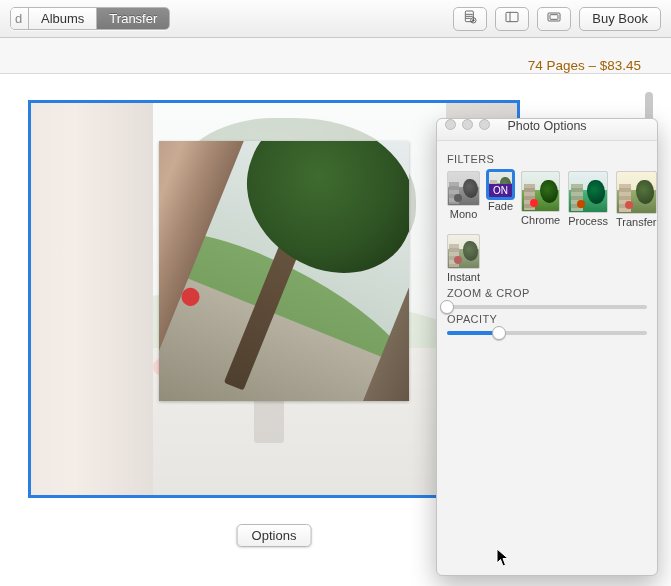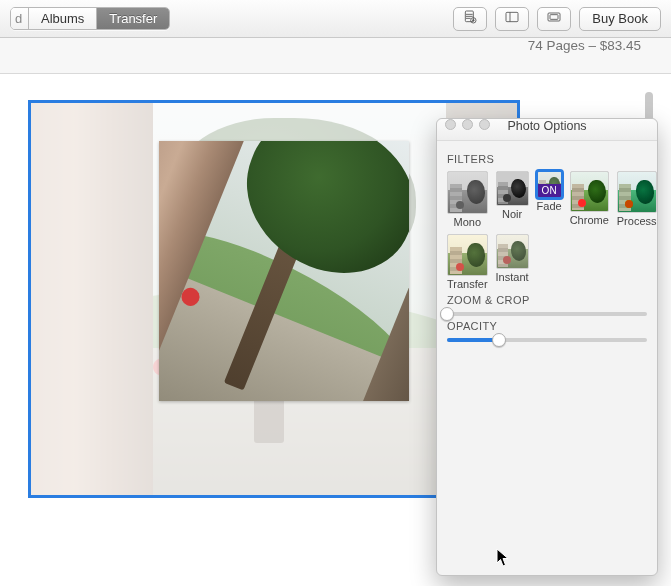--- a/index.html
+++ b/index.html
@@ -12,21 +12,21 @@
   .seg-item:last-child{border-right:none;}
   .seg-item.edge { width:18px; padding:3px 4px; color:#888;}
   .seg-item.active{ background:linear-gradient(#8e8e8e,#7a7a7a); color:#fff; text-shadow:0 -1px 0 rgba(0,0,0,.3);}
   .spacer{flex:1;}
   .toolbtn-group{display:flex; gap:8px; align-items:center;}
   .iconbtn{ width:34px; height:24px; border:1px solid #b8b8b8; border-radius:5px; background:linear-gradient(#fff,#f1f1f1); display:flex; align-items:center; justify-content:center; color:#555;}
   .iconbtn svg{width:16px;height:16px;stroke:#555;fill:none;stroke-width:1.3;}
   .buybtn{ height:24px; padding:0 12px; border:1px solid #b8b8b8; border-radius:5px; background:linear-gradient(#fff,#f1f1f1); font-size:13px; color:#333;}
 
   
-  .infobar{ height:36px; background:#f7f7f7; border-bottom:1px solid #d9d9d9; display:flex; align-items:flex-start; justify-content:flex-end; padding-right:30px; font-size:13.5px; color:#737373;}
+  .infobar{ height:36px; background:#f7f7f7; border-bottom:1px solid #d9d9d9; display:flex; align-items:flex-end; justify-content:flex-end; padding-right:30px; font-size:13.5px; color:#a16207;}
 
   
   .canvas-wrap{ position:absolute; left:10px; top:74px; right:18px; bottom:60px; background:#fff;}
   .page-sel{ position:absolute; left:18px; top:26px; width:492px; height:398px; border:3px solid #2a7de1;}
   .page-bg{ position:absolute; inset:0; overflow:hidden;}
   .page-bg .scene{ position:absolute; inset:-10px; }
   .photo-center{ position:absolute; left:128px; top:38px; width:250px; height:260px; box-shadow:0 1px 3px rgba(0,0,0,.25); overflow:hidden; background:#cfd8c8;}
   .scene-rot{ position:absolute; left:50%; top:50%; width:360px; height:360px; margin:-180px 0 0 -180px; transform:rotate(22deg); }
   .options-pop{ position:absolute; left:50%; transform:translateX(-50%); bottom:-52px; background:linear-gradient(#fff,#f1f1f1); border:1px solid #b8b8b8; border-radius:5px; padding:3px 14px; font-size:13px; color:#333; box-shadow:0 1px 2px rgba(0,0,0,.15);}
   .mini-scroll{ position:absolute; right:0; top:18px; width:8px; height:54px; background:#c9c9c9; border-radius:4px;}
@@ -150,20 +150,21 @@
         <div class="sky"></div>
           <div class="hill"></div>
           <div class="wall"></div>
         <div class="pillar-l"></div>
           <div class="pillar-r"></div>
         <div class="trunk"></div>
           <div class="canopy"></div>
           <div class="flower"></div>
       </div>
     </div>
+    <div class="options-pop">Options</div>
   </div>
 </div>
 
 <div class="panel">
   <div class="panel-titlebar">
     <div class="traffic">
       <span></span>
       <span></span>
       <span></span>
     </div>
@@ -178,32 +179,20 @@
               <div class="ts-sky"></div>
               <div class="ts-hill"></div>
               <div class="ts-steps"></div>
               <div class="ts-bush"></div>
               <div class="ts-flower"></div>
             </div>
           </div>
           <div class="filter-label">Mono</div>
         </div>
         <div class="filter-cell">
-          <div class="thumb f-noir">
-            <div class="thumb-scene">
-              <div class="ts-sky"></div>
-              <div class="ts-hill"></div>
-              <div class="ts-steps"></div>
-              <div class="ts-bush"></div>
-              <div class="ts-flower"></div>
-            </div>
-          </div>
-          <div class="filter-label">Noir</div>
-        </div>
-        <div class="filter-cell">
           <div class="thumb f-fade sel">
             <div class="thumb-scene">
               <div class="ts-sky"></div>
               <div class="ts-hill"></div>
               <div class="ts-steps"></div>
               <div class="ts-bush"></div>
               <div class="ts-flower"></div>
             </div>
             <div class="on-badge">ON</div>
           </div>

